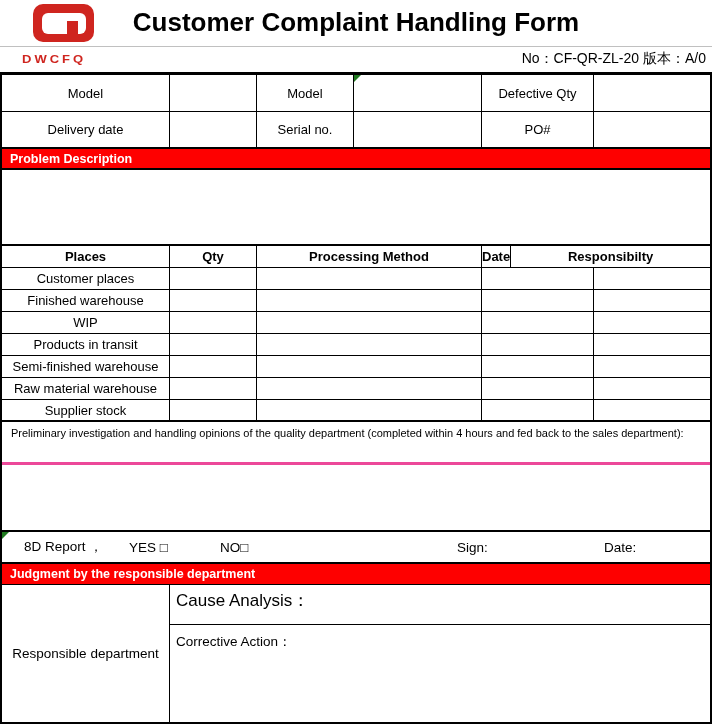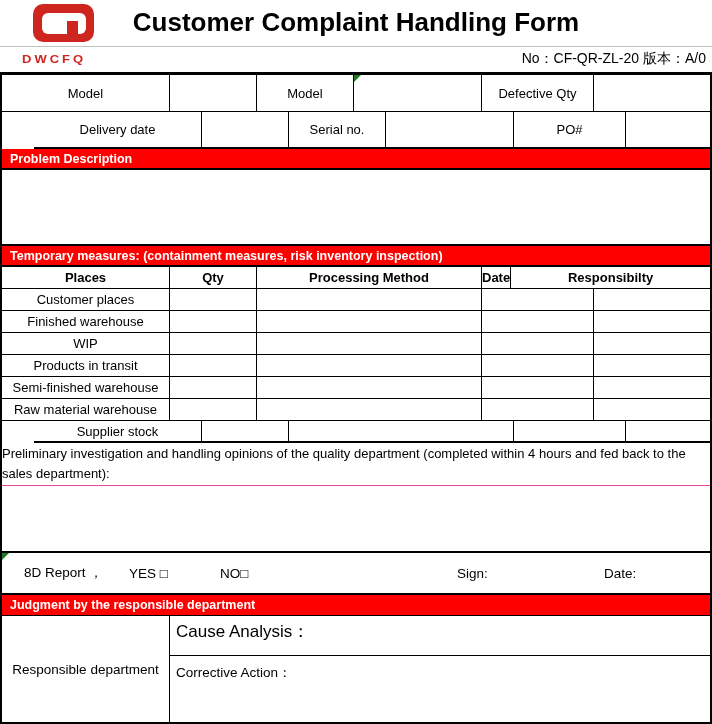--- a/index.html
+++ b/index.html
@@ -13,37 +13,37 @@
          font-size:26px;font-weight:bold;letter-spacing:0px;}
   .hdr-sub{position:absolute;top:47px;left:9px;right:0;height:25px;padding-left:30px;}
   .logo-text{position:absolute;top:4px;left:13px;color:#cf251f;font-weight:bold;
              font-size:13px;letter-spacing:3px;transform:scaleY(.9);}
   .doc-no{position:absolute;top:3px;right:6px;font-size:14px;}
 
   
   .form{position:absolute;top:72px;left:0;width:712px;height:652px;box-sizing:border-box;
         border:2px solid #000;border-top:3px solid #000;display:flex;flex-direction:column;}
   .row{display:flex;box-sizing:border-box;border-bottom:1px solid #000;flex:0 0 auto;}
-  .bb2{border-bottom-width:2px;margin-left:32px;}
+  .bb2{border-bottom-width:2px;}
   .c{box-sizing:border-box;border-right:1px solid #000;display:flex;
      align-items:center;justify-content:center;font-size:13px;position:relative;}
   .c:last-child{border-right:none;flex:1;}
   .h37{height:37px;} .h21{height:21px;} .h76{height:76px;} .h22{height:22px;}
-  .h43{height:43px;} .h67{height:67px;} .h42{height:42px;}
+  .h43{height:43px;} .h67{height:67px;} .h42{height:32px;}
   .w168{width:168px;} .w87{width:87px;} .w97{width:97px;}
   .w128{width:128px;} .w112{width:112px;} .w225{width:225px;}
 
   .banner{box-sizing:border-box;border-bottom:2px solid #000;background:#fe0000;color:#fff;
           font-weight:bold;font-size:12.5px;display:flex;align-items:center;
           padding-left:8px;flex:0 0 auto;}
   .bold{font-weight:bold;}
   .fill{flex:0 0 auto;box-sizing:border-box;border-bottom:2px solid #000;}
 
-  .prelim{box-sizing:border-box;border-bottom:1px solid #ec4899;font-size:13px;
-          line-height:20px;padding:1px 0;flex:0 0 auto;}
+  .prelim{box-sizing:border-box;border-bottom:3px solid #ec4899;font-size:11px;
+          line-height:20px;padding:1px 9px;flex:0 0 auto;}
 
   .row8d{position:relative;box-sizing:border-box;border-bottom:2px solid #000;flex:0 0 auto;}
   .r8{position:absolute;top:50%;transform:translateY(-50%);font-size:13.5px;white-space:pre;}
 
   .gmark{position:absolute;top:0;left:0;width:0;height:0;
          border-top:7px solid #1f7a1f;border-right:7px solid transparent;}
 
   .bottom{flex:1;display:flex;}
   .bottom-left{width:168px;box-sizing:border-box;border-right:1px solid #000;
                display:flex;align-items:center;justify-content:center;font-size:13.5px;}
@@ -90,21 +90,20 @@
       <div class="c w87"></div>
       <div class="c w97">Serial no.</div>
       <div class="c w128"></div>
       <div class="c w112">PO#</div>
       <div class="c"></div>
     </div>
 
     <div class="banner h21">Problem Description</div>
     <div class="fill h76"></div>
 
-    <div class="banner h21">Temporary measures: (containment measures, risk inventory inspection)</div>
 
     <div class="row h22">
       <div class="c w168 bold">Places</div>
       <div class="c w87 bold">Qty</div>
       <div class="c w225 bold">Processing Method</div>
       <div class="c bold">Date</div>
       <div class="c w112 bold">Responsibilty</div>
     </div>
 
     <div class="row h22">

